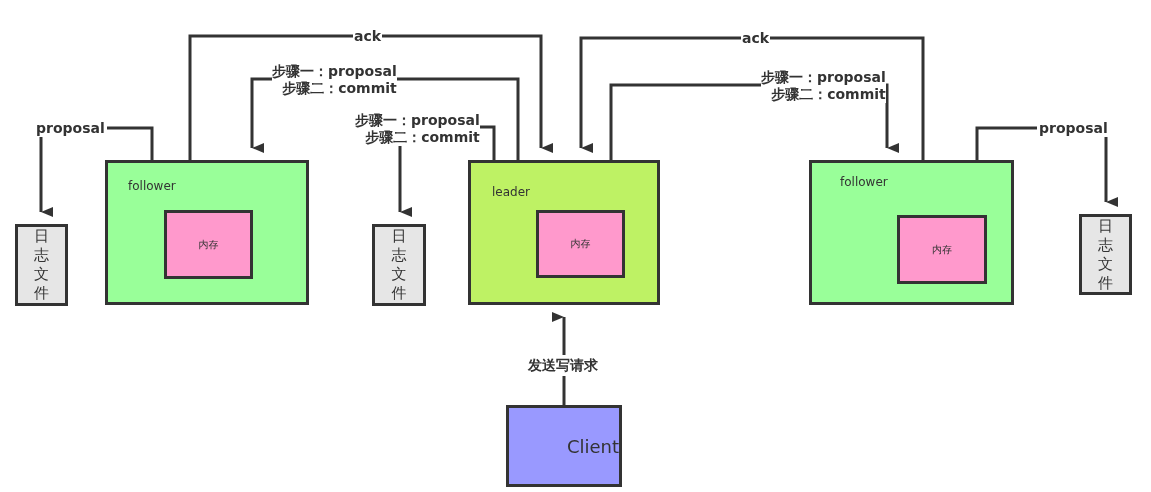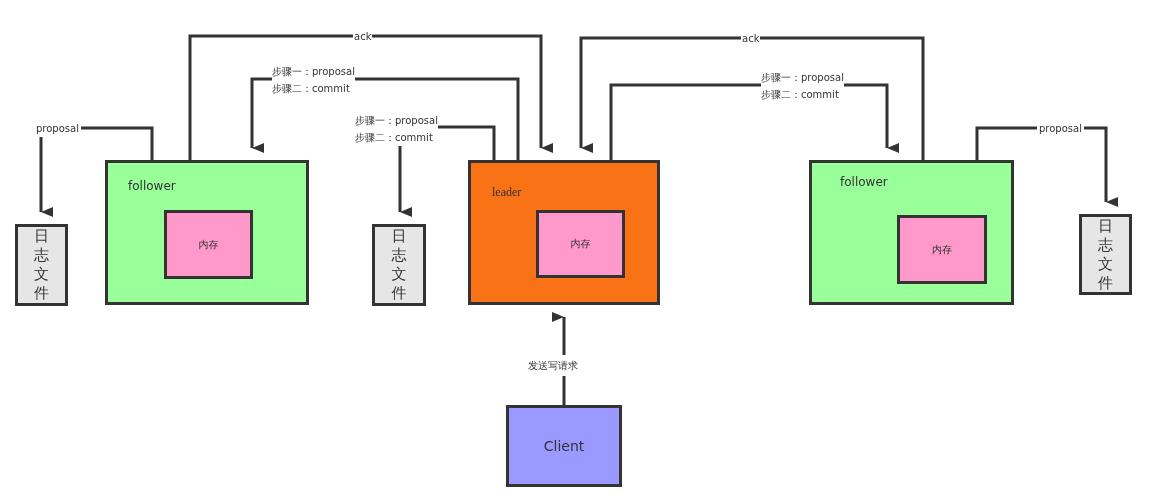--- a/index.html
+++ b/index.html
@@ -6,22 +6,22 @@
   body { width: 1151px; height: 492px; position: relative; overflow: hidden;
          font-family: "DejaVu Sans", "Liberation Sans", sans-serif; color: #333333; }
   #diagram { position: absolute; left: 0; top: 0; width: 1151px; height: 492px; }
   .box { position: absolute; box-sizing: border-box; border: 3px solid #333333; }
   .box-label { position: absolute; font-size: 12px; color: #333333; white-space: nowrap; }
   .center-text { position: absolute; left: 0; right: 0; top: 50%; transform: translateY(-50%);
                  text-align: center; font-size: 10px; color: #333333; }
   .log-text { position: absolute; left: 0; right: 0; top: 50%; transform: translateY(-50%);
               text-align: center; font-size: 15px; line-height: 19px; color: #333333;
               white-space: pre-line; }
-  .edge-label { position: absolute; font-size: 10px; line-height: 17px; color: #333333;
-                background: #ffffff; white-space: nowrap; text-align: left; }
+  .edge-label { position: absolute; font-size: 14px; line-height: 17px; color: #333333;
+                background: #ffffff; white-space: nowrap; text-align: right; font-weight: bold; }
 </style>
 </head>
 <body>
 
 <div id="diagram">
 
   <svg width="1151" height="492" style="position:absolute;left:0;top:0">
     <defs>
       <marker id="arr" markerWidth="10" markerHeight="12" refX="5" refY="12" orient="auto-start-reverse" markerUnits="userSpaceOnUse" viewBox="0 0 10 12">
         <path d="M0,0 L10,0 L5,12 Z" fill="#333333"></path>
@@ -47,36 +47,36 @@
     </g>
   </svg>
 
   <div class="box" style="left:105px;top:160px;width:204px;height:145px;background:#99ff99;">
     <span class="box-label" style="left:20px;top:16px;">follower</span>
     <div class="box" style="left:56px;top:47px;width:89px;height:69px;background:#ff99cc;">
       <span class="center-text">内存</span>
     </div>
   </div>
 
-  <div class="box" style="left:468px;top:160px;width:192px;height:145px;background:#f97316;font-family:Liberation Serif, serif;">
+  <div class="box" style="left:468px;top:160px;width:192px;height:145px;background:#bef264;">
     <span class="box-label" style="left:21px;top:22px;">leader</span>
     <div class="box" style="left:65px;top:47px;width:89px;height:68px;background:#ff99cc;">
       <span class="center-text">内存</span>
     </div>
   </div>
 
   <div class="box" style="left:809px;top:160px;width:205px;height:145px;background:#99ff99;">
     <span class="box-label" style="left:28px;top:12px;">follower</span>
     <div class="box" style="left:85px;top:52px;width:90px;height:69px;background:#ff99cc;">
       <span class="center-text">内存</span>
     </div>
   </div>
 
   <div class="box" style="left:506px;top:405px;width:116px;height:82px;background:#9999ff;">
-    <span class="center-text" style="font-size:14px;">Client</span>
+    <span class="center-text" style="font-size:18px;text-align:right;">Client</span>
   </div>
 
   <div class="box" style="left:15px;top:224px;width:53px;height:82px;background:#e6e6e6;">
     <span class="log-text">日
 志
 文
 件</span>
   </div>
   <div class="box" style="left:372px;top:224px;width:54px;height:82px;background:#e6e6e6;">
     <span class="log-text">日

